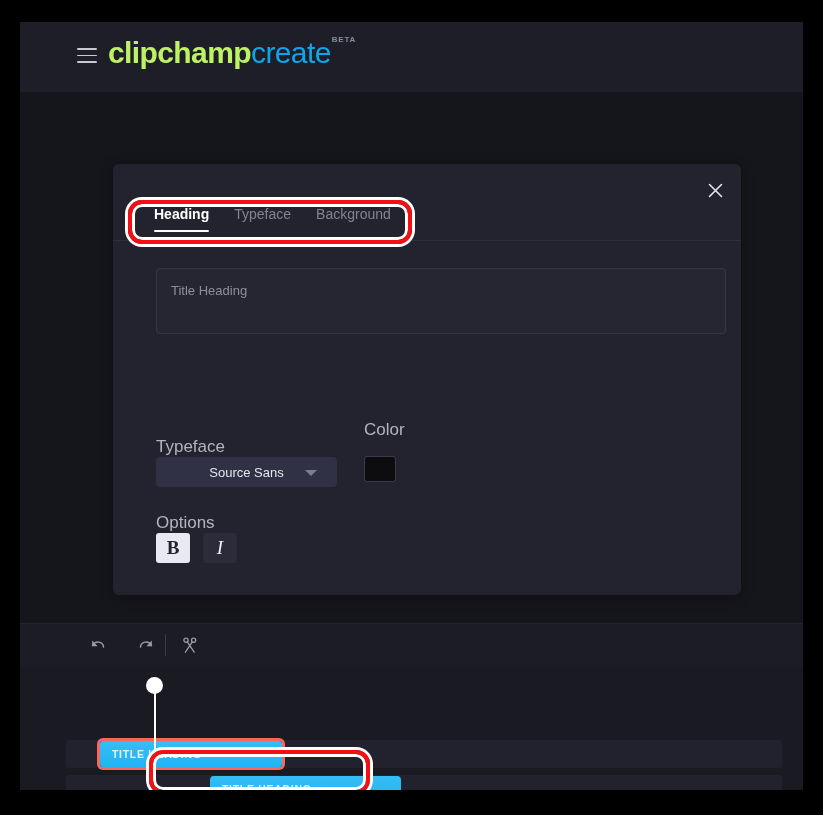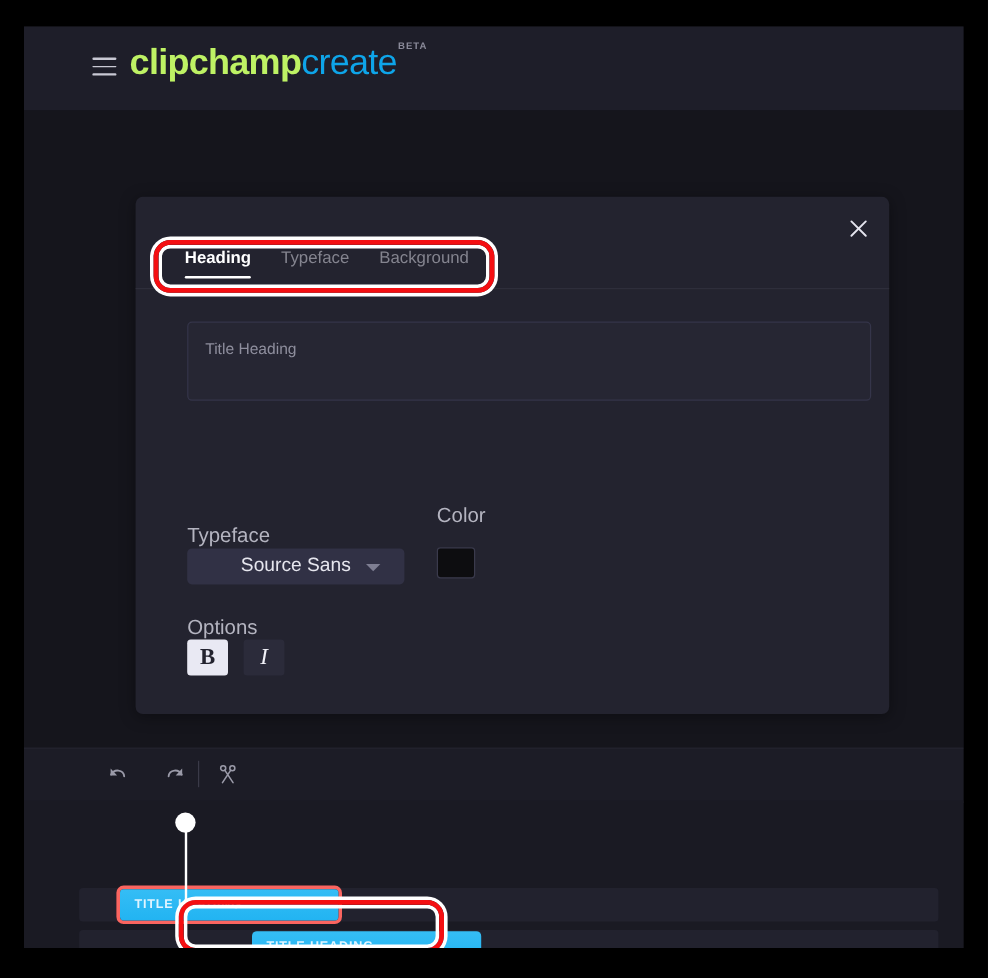--- a/index.html
+++ b/index.html
@@ -187,21 +187,21 @@
     height: 30px;
     background: #313145;
     border-radius: 4px;
     display: flex;
     align-items: center;
     justify-content: center;
     cursor: pointer;
   }
   #typeface-value {
     color: #e6e6ee;
-    font-size: 16px;
+    font-size: 13px;
   }
   #typeface-chevron {
     position: absolute;
     right: 20px;
     top: 13px;
     width: 0; height: 0;
     border-left: 6px solid transparent;
     border-right: 6px solid transparent;
     border-top: 6px solid #7e7e92;
   }

